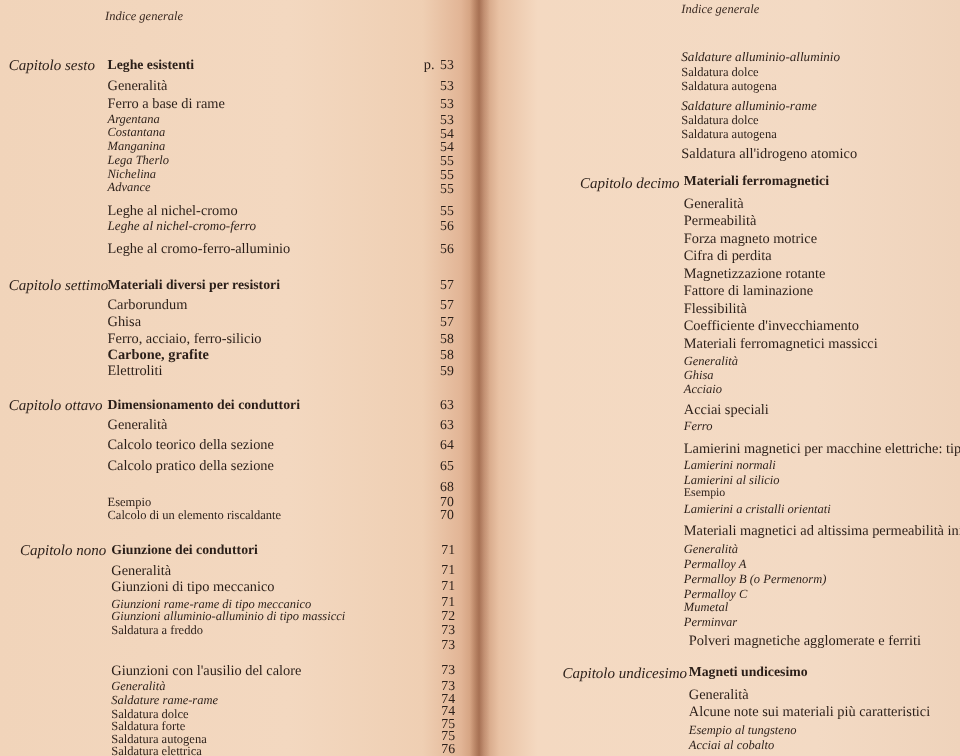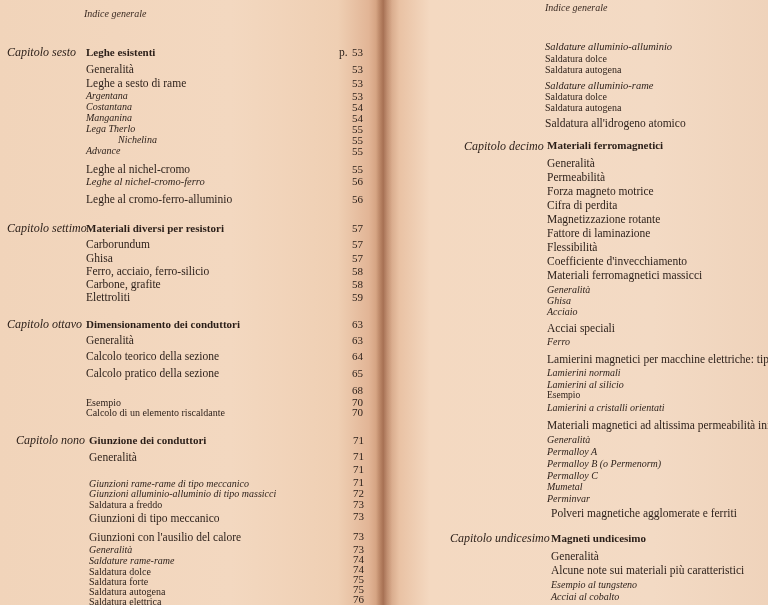--- a/index.html
+++ b/index.html
@@ -33,51 +33,51 @@
   <div class="running-head" style="left:84px;top:8px;">Indice generale</div>
   <div class="running-head" style="left:545px;top:2px;">Indice generale</div>
 
   <div class="line chap" style="left:7px;top:46px;">Capitolo sesto</div>
   <div class="line title" style="left:86px;top:47px;">Leghe esistenti</div>
   <div class="line l1" style="left:339px;top:47px;">p.</div>
   <div class="pg" style="left:333px;top:47px;">53</div>
 
   <div class="line l1" style="left:86px;top:64px;">Generalità</div>
   <div class="pg" style="left:333px;top:64px;">53</div>
-  <div class="line l1" style="left:86px;top:78px;">Leghe a sesto di rame</div>
+  <div class="line l1" style="left:86px;top:78px;">Ferro a base di rame</div>
   <div class="pg" style="left:333px;top:78px;">53</div>
   <div class="line l2 it" style="left:86px;top:91px;">Argentana</div>
   <div class="pg" style="left:333px;top:91px;">53</div>
   <div class="line l2 it" style="left:86px;top:102px;">Costantana</div>
   <div class="pg" style="left:333px;top:102px;">54</div>
   <div class="line l2 it" style="left:86px;top:113px;">Manganina</div>
   <div class="pg" style="left:333px;top:113px;">54</div>
   <div class="line l2 it" style="left:86px;top:124px;">Lega Therlo</div>
   <div class="pg" style="left:333px;top:124px;">55</div>
-  <div class="line l2 it" style="left:86px;top:135px;margin-left:32px;">Nichelina</div>
+  <div class="line l2 it" style="left:86px;top:135px;">Nichelina</div>
   <div class="pg" style="left:333px;top:135px;">55</div>
   <div class="line l2 it" style="left:86px;top:146px;">Advance</div>
   <div class="pg" style="left:333px;top:146px;">55</div>
   <div class="line l1" style="left:86px;top:164px;">Leghe al nichel-cromo</div>
   <div class="pg" style="left:333px;top:164px;">55</div>
   <div class="line l2 it" style="left:86px;top:177px;font-size:10.5px;">Leghe al nichel-cromo-ferro</div>
   <div class="pg" style="left:333px;top:176px;">56</div>
   <div class="line l1" style="left:86px;top:194px;">Leghe al cromo-ferro-alluminio</div>
   <div class="pg" style="left:333px;top:194px;">56</div>
 
   <div class="line chap" style="left:7px;top:222px;">Capitolo settimo</div>
   <div class="line title" style="left:86px;top:223px;">Materiali diversi per resistori</div>
   <div class="pg" style="left:333px;top:223px;">57</div>
   <div class="line l1" style="left:86px;top:239px;">Carborundum</div>
   <div class="pg" style="left:333px;top:239px;">57</div>
   <div class="line l1" style="left:86px;top:253px;">Ghisa</div>
   <div class="pg" style="left:333px;top:253px;">57</div>
   <div class="line l1" style="left:86px;top:266px;">Ferro, acciaio, ferro-silicio</div>
   <div class="pg" style="left:333px;top:266px;">58</div>
-  <div class="line l1" style="left:86px;top:279px;">Carbone, grafite</div>
+  <div class="line l1" style="left:86px;top:279px;font-weight:bold;">Carbone, grafite</div>
   <div class="pg" style="left:333px;top:279px;">58</div>
   <div class="line l1" style="left:86px;top:292px;">Elettroliti</div>
   <div class="pg" style="left:333px;top:292px;">59</div>
 
   <div class="line chap" style="left:7px;top:318px;text-align:right;">Capitolo ottavo</div>
   <div class="line title" style="left:86px;top:319px;">Dimensionamento dei conduttori</div>
   <div class="pg" style="left:333px;top:319px;">63</div>
   <div class="line l1" style="left:86px;top:335px;">Generalità</div>
   <div class="pg" style="left:333px;top:335px;">63</div>
   <div class="line l1" style="left:86px;top:351px;">Calcolo teorico della sezione</div>
@@ -88,21 +88,21 @@
   <div class="line l2" style="left:86px;top:398px;">Esempio</div>
   <div class="pg" style="left:333px;top:397px;">70</div>
   <div class="line l2" style="left:86px;top:408px;">Calcolo di un elemento riscaldante</div>
   <div class="pg" style="left:333px;top:407px;">70</div>
 
   <div class="line chap" style="left:16px;top:434px;">Capitolo nono</div>
   <div class="line title" style="left:89px;top:435px;">Giunzione dei conduttori</div>
   <div class="pg" style="left:334px;top:435px;">71</div>
   <div class="line l1" style="left:89px;top:452px;">Generalità</div>
   <div class="pg" style="left:334px;top:451px;">71</div>
-  <div class="line l1" style="left:89px;top:465px;margin-top:48px;">Giunzioni di tipo meccanico</div>
+  <div class="line l1" style="left:89px;top:465px;">Giunzioni di tipo meccanico</div>
   <div class="pg" style="left:334px;top:464px;">71</div>
   <div class="line l2 it" style="left:89px;top:479px;">Giunzioni rame-rame di tipo meccanico</div>
   <div class="pg" style="left:334px;top:477px;">71</div>
   <div class="line l2 it" style="left:89px;top:489px;">Giunzioni alluminio-alluminio di tipo massicci</div>
   <div class="pg" style="left:334px;top:488px;">72</div>
   <div class="line l2" style="left:89px;top:500px;">Saldatura a freddo</div>
   <div class="pg" style="left:334px;top:499px;">73</div>
   <div class="pg" style="left:334px;top:511px;">73</div>
   <div class="line l1" style="left:89px;top:532px;">Giunzioni con l'ausilio del calore</div>
   <div class="pg" style="left:334px;top:531px;">73</div>

